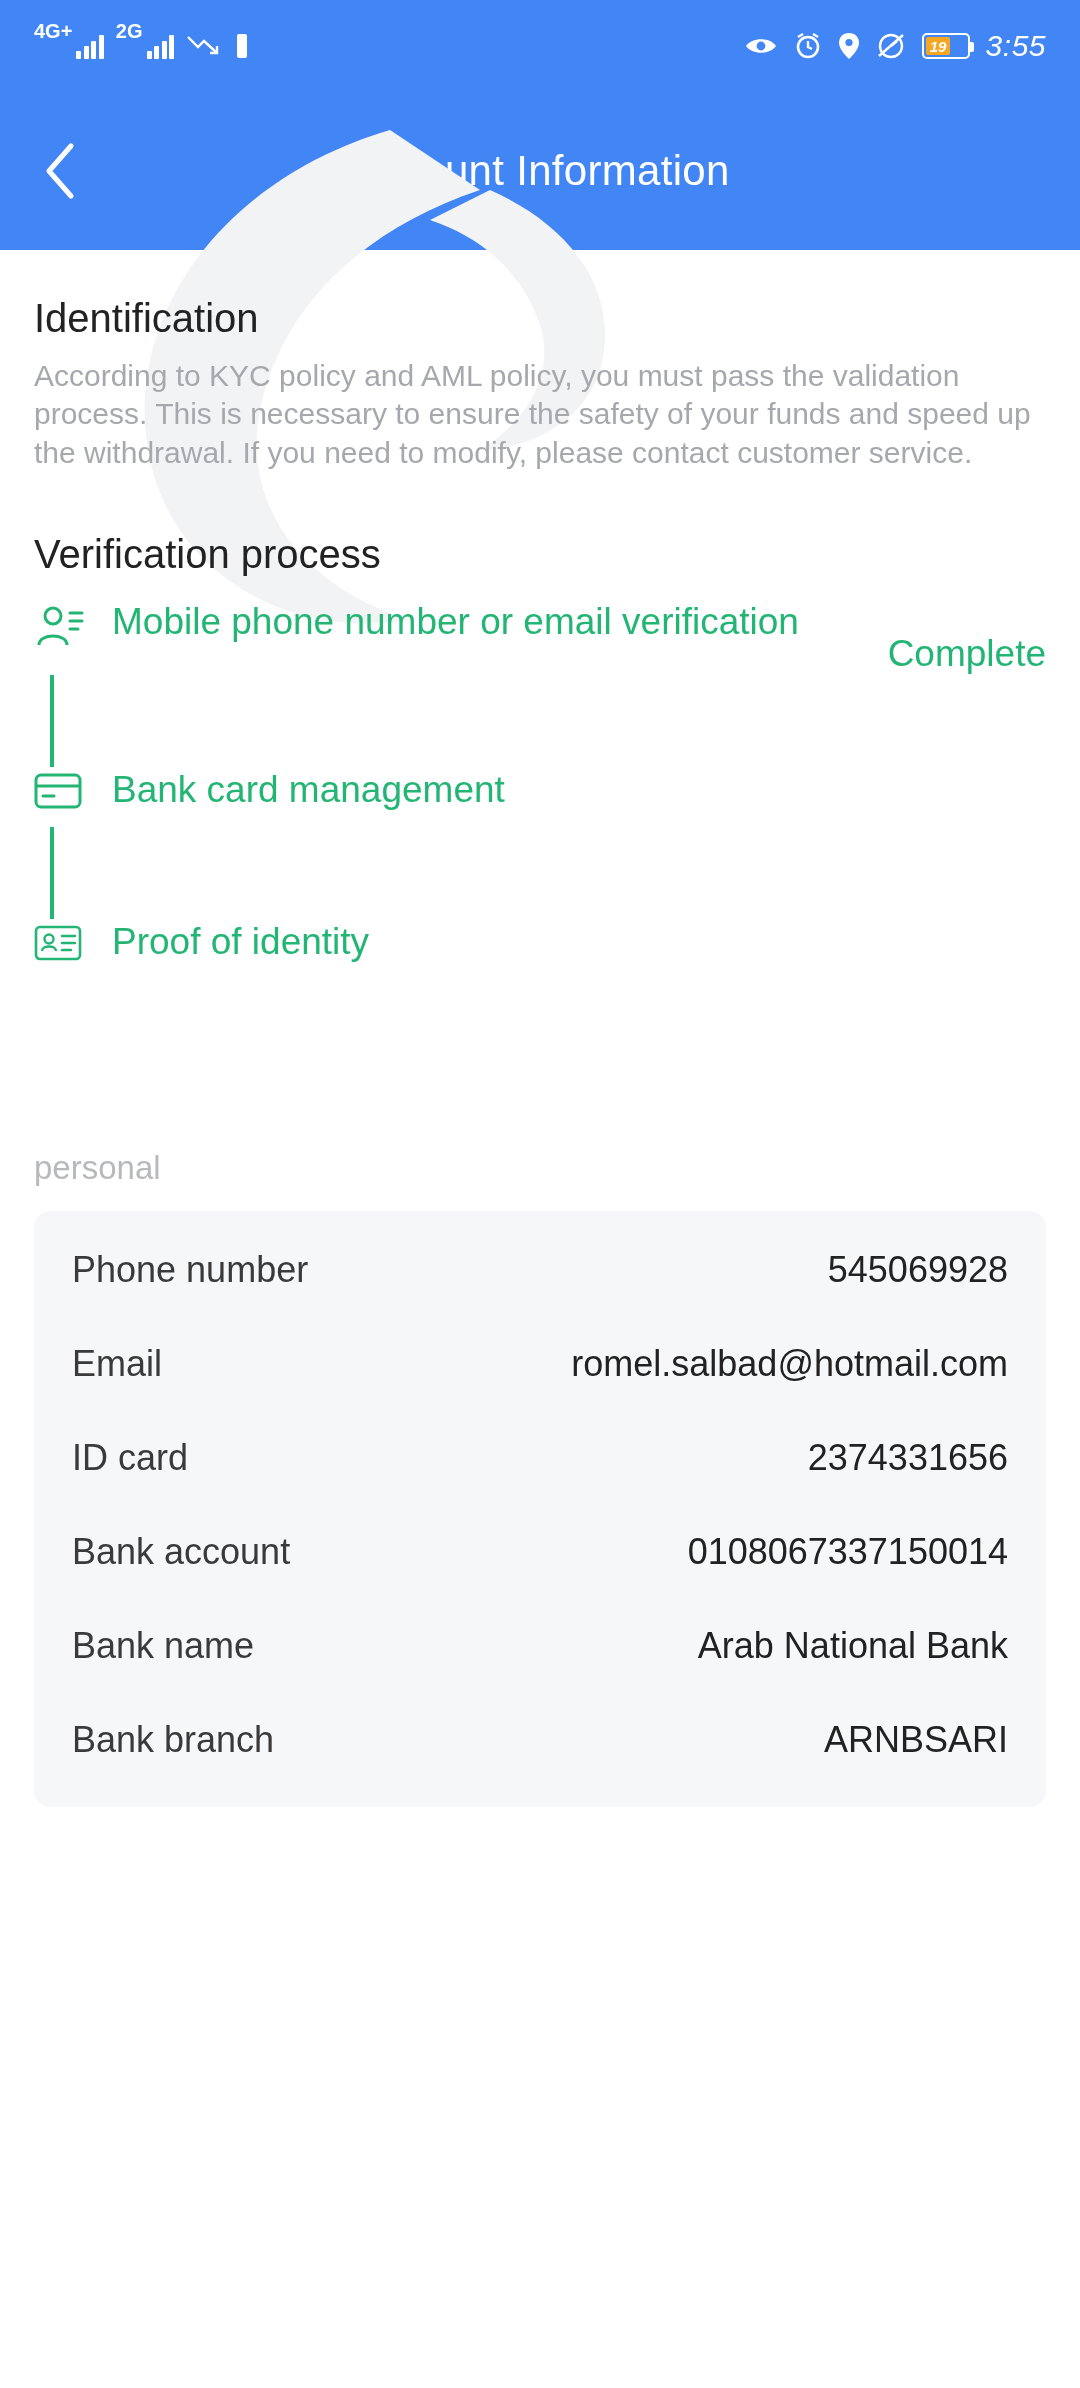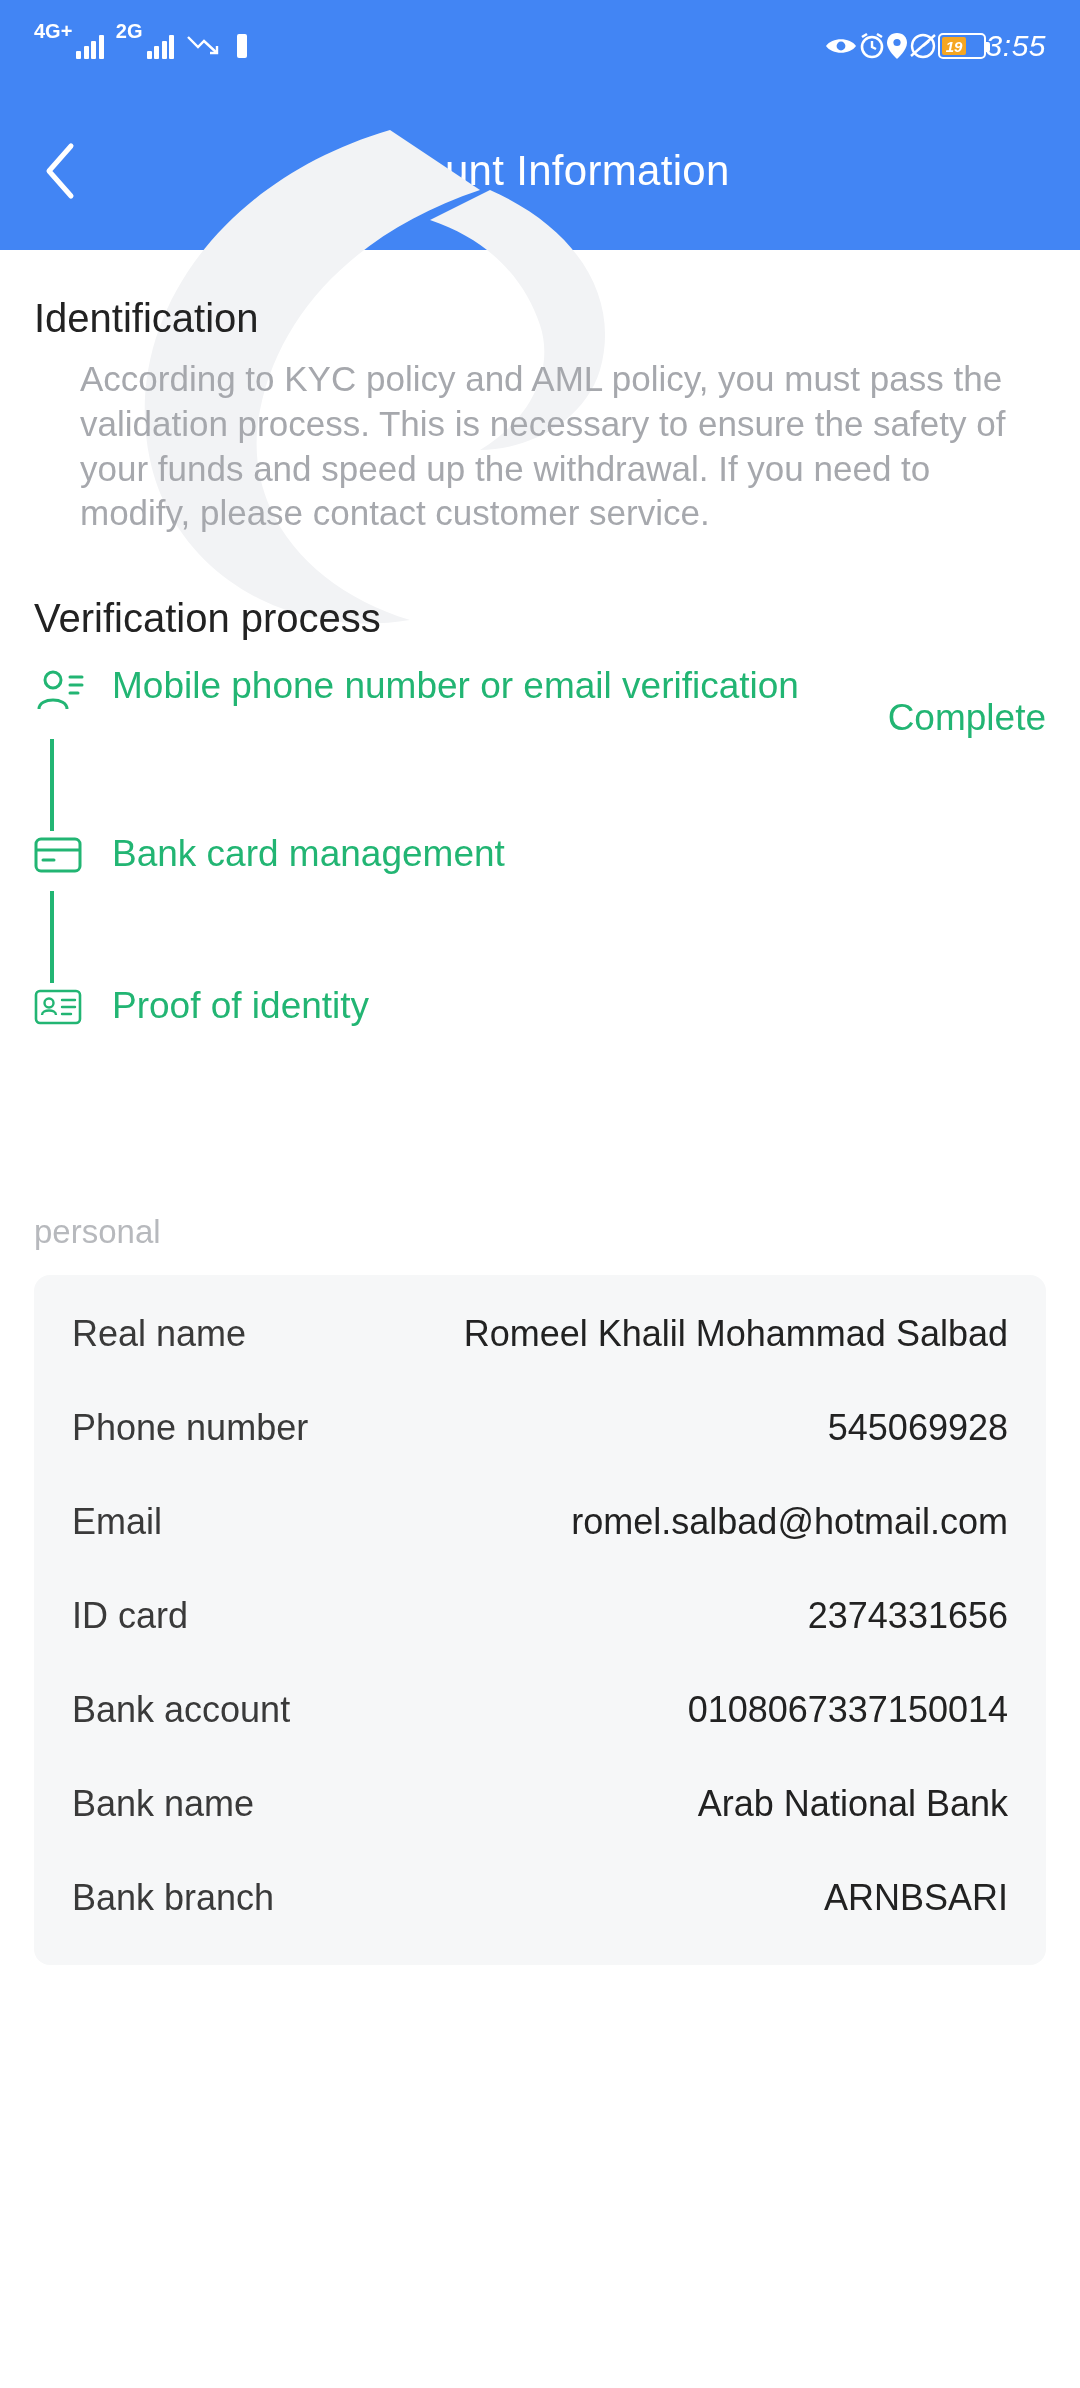--- a/index.html
+++ b/index.html
@@ -21,21 +21,21 @@
   .statusbar {
     position: relative;
     height: 92px;
     background: #4285F4;
     display: flex;
     align-items: center;
     padding: 0 34px;
     color: #ffffff;
   }
   .sb-left { display: flex; align-items: center; gap: 12px; }
-  .sb-right { margin-left: auto; display: flex; align-items: center; }
+  .sb-right { margin-left: auto; display: flex; align-items: center; gap: 16px; }
   .net-group { display: flex; align-items: flex-start; gap: 4px; }
   .net-label { font-size: 20px; line-height: 1; position: relative; top: -12px; font-weight: 600; }
   .bars { display: flex; align-items: flex-end; gap: 2.5px; height: 26px; }
   .bars i { width: 5px; background: #ffffff; display: block; border-radius: 1px; }
   .bars i:nth-child(1) { height: 8px; }
   .bars i:nth-child(2) { height: 13px; }
   .bars i:nth-child(3) { height: 18px; }
   .bars i:nth-child(4) { height: 24px; }
   .icon-svg { display: block; }
   .batt {
@@ -91,26 +91,25 @@
     position: relative;
     z-index: 1;
     padding: 0 34px;
   }
   .sec-title {
     font-size: 40px;
     color: #222222;
     margin-top: 46px;
   }
   .sec-desc {
-    font-size: 35px;
+    font-size: 30px;
     line-height: 1.28;
     color: #a6a8ad;
     margin-top: 16px;
     max-width: 1010px;
-    margin-left: 46px;
   }
 
   .vp-title {
     font-size: 40px;
     color: #222222;
     margin-top: 60px;
   }
 
   
   .steps { margin-top: 22px; position: relative; }
@@ -311,24 +310,20 @@
         </div>
         <div class="step-label">Proof of identity</div>
         <div class="step-status"></div>
       </div>
     </div>
 
     <div class="personal-label">personal</div>
 
     <div class="card">
       <div class="row">
-        <span class="row-key">Real name</span>
-        <span class="row-val">Romeel Khalil Mohammad Salbad</span>
-      </div>
-      <div class="row">
         <span class="row-key">Phone number</span>
         <span class="row-val">545069928</span>
       </div>
       <div class="row">
         <span class="row-key">Email</span>
         <span class="row-val">romel.salbad@hotmail.com</span>
       </div>
       <div class="row">
         <span class="row-key">ID card</span>
         <span class="row-val">2374331656</span>

